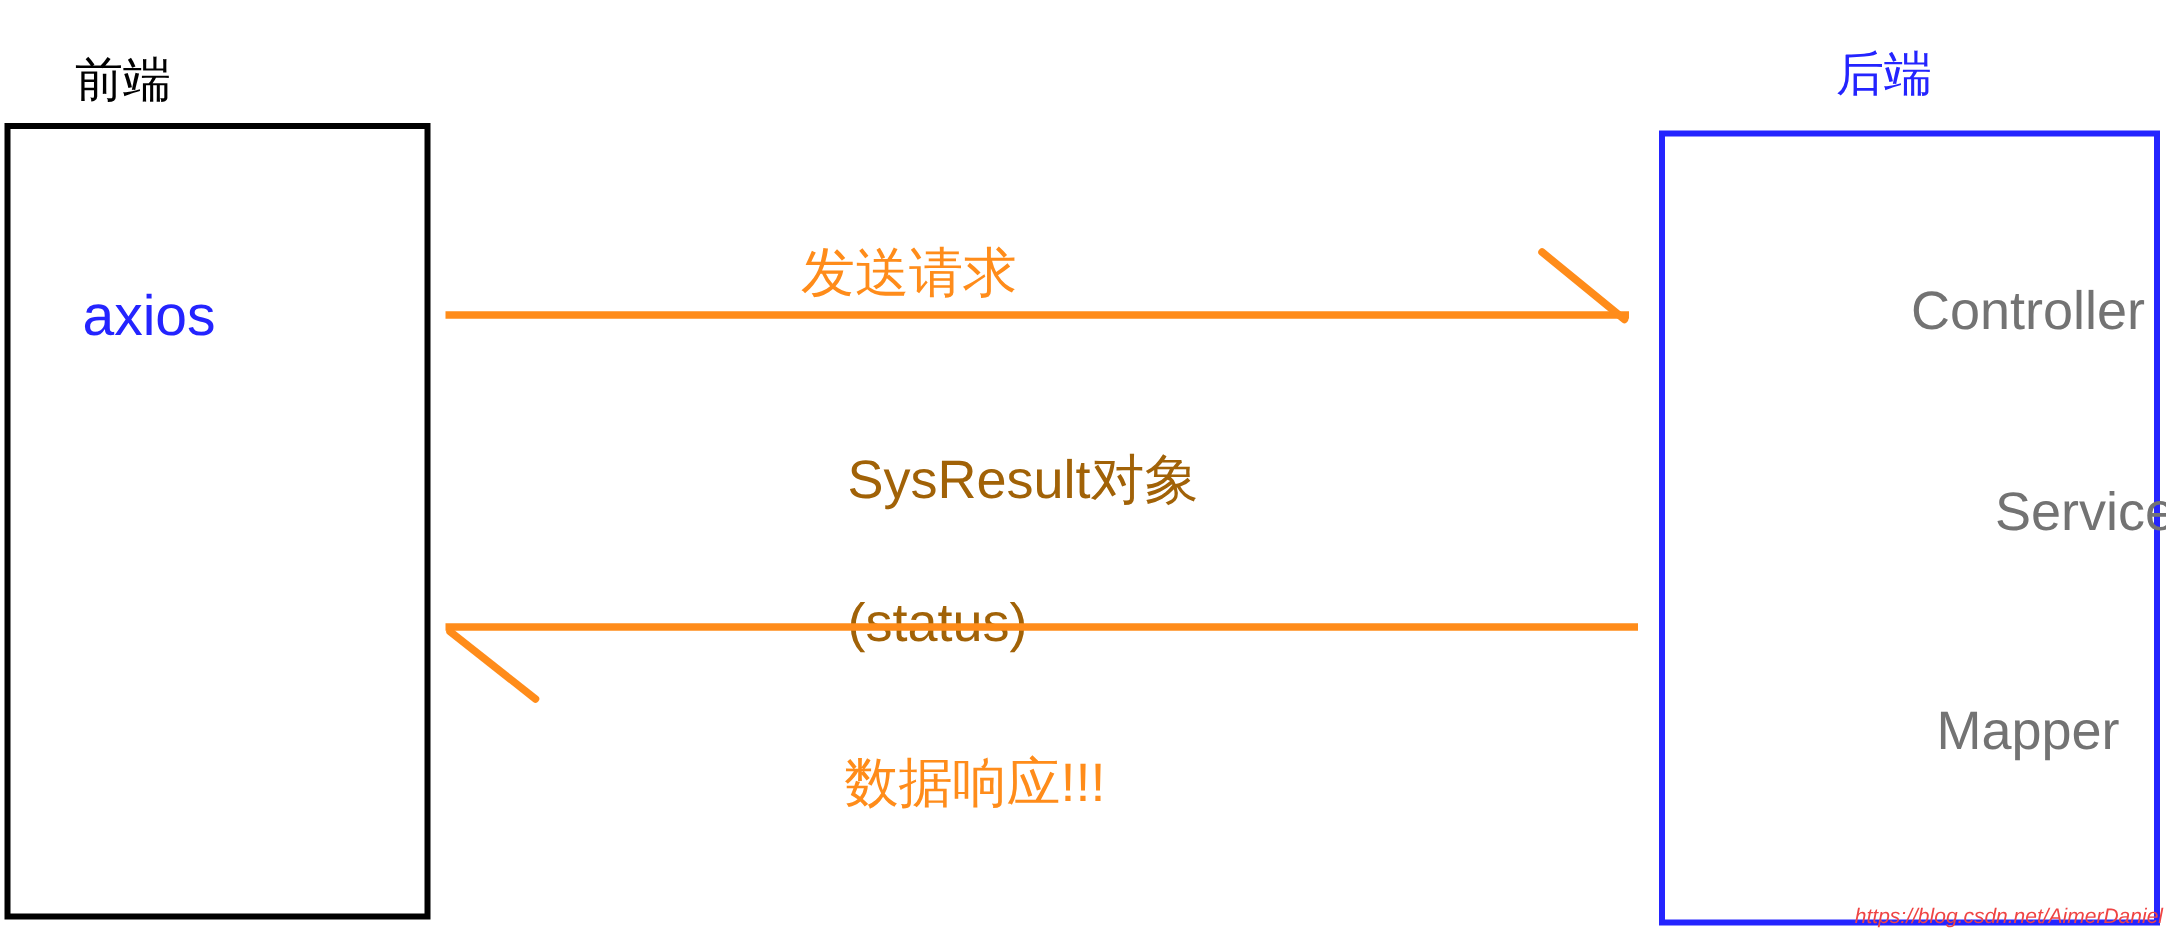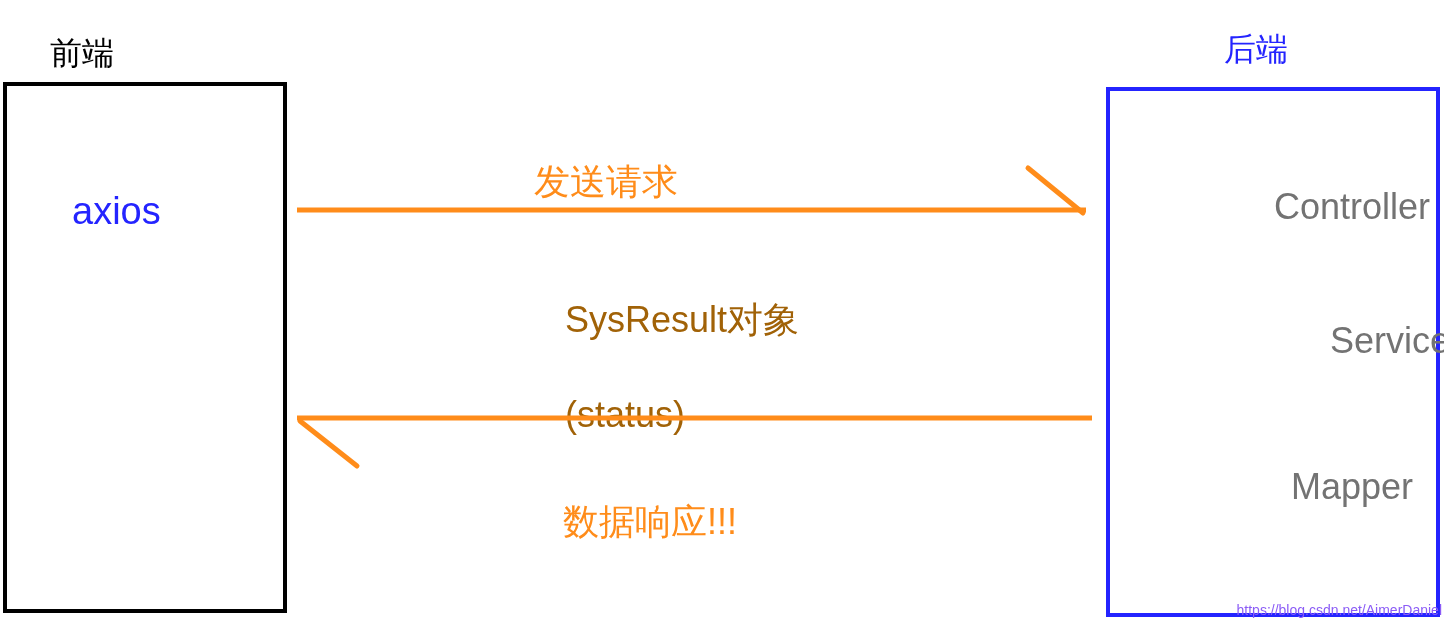--- a/index.html
+++ b/index.html
@@ -26,21 +26,21 @@
       width: 284px; height: 531px;
       border-color: #000;
     }
     .backend-box {
       top: 87px; left: 1106px;
       width: 334px; height: 530px;
       border-color: #2424ff;
     }
     .axios-text {
       position: absolute;
-      top: 190px; left: 72px;
+      top: 190px; left: 55px;
       font-size: 38px;
       color: #2424ff;
     }
     .layer-text {
       position: absolute;
       font-size: 36px;
       color: #737373;
       text-align: center;
       width: 360px;
       left: 1172px;
@@ -60,21 +60,22 @@
       font-size: 36px;
       color: #a16207;
       left: 565px;
     }
     .sysresult-line1 { top: 296px; }
     .sysresult-line2 { top: 360px; margin-top: 34px; }
     .watermark {
       position: absolute;
       bottom: 2px; right: 2px;
       font-size: 14px;
-      color: #8b5cf6;
+      color: #ef4444;
+      font-style: italic;
     }
     svg.arrows {
       position: absolute;
       top: 0; left: 0;
       width: 1444px; height: 620px;
       pointer-events: none;
     }
   </style>
 </head>
 <body>

